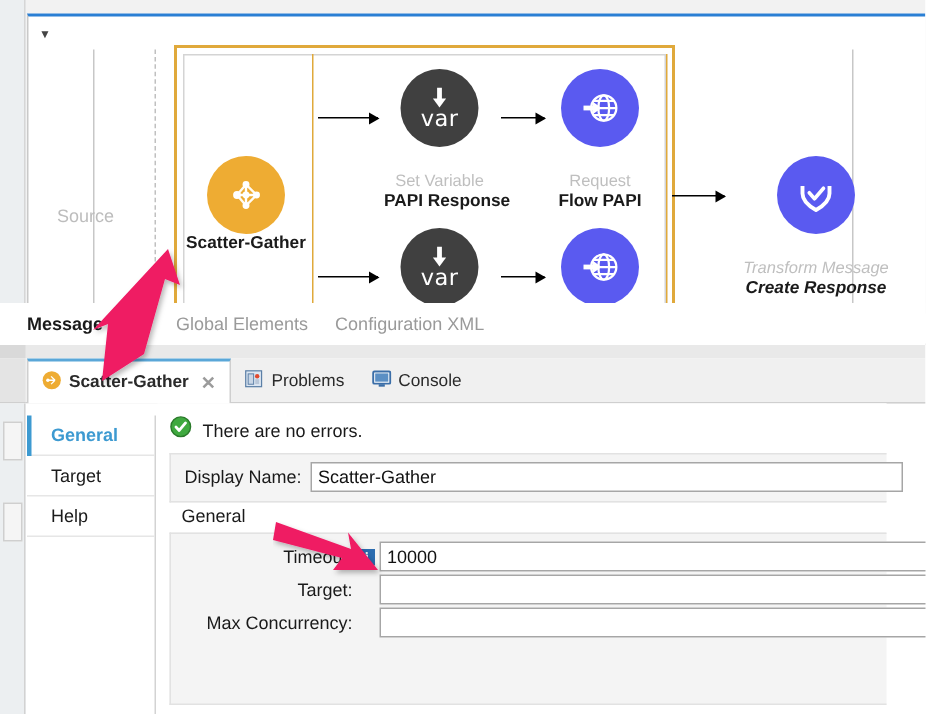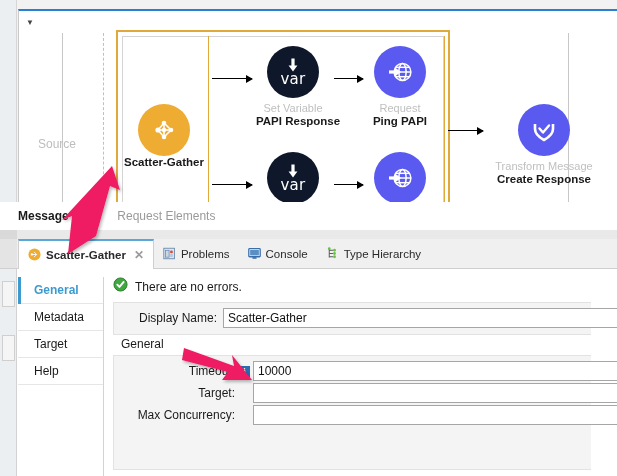--- a/index.html
+++ b/index.html
@@ -62,25 +62,25 @@
     position:absolute; width:0; border-left:1.5px solid #e0a93b;
   }
 
   
   .node{ position:absolute; text-align:center; }
   .node-circle{
     width:52px; height:52px; border-radius:50%;
     display:flex; align-items:center; justify-content:center;
     margin:0 auto; position:relative;
   }
-  .node-circle.green{ background:#0f172a; }
+  .node-circle.green{ background:#404040; }
   .node-circle.purple{ background:#5a5af0; }
   .node-circle.orange{ background:#eeac33; }
   .node-type{
-    font-size:11px; color:#bfbfbf; margin-top:4px; white-space:nowrap;
+    font-size:11px; color:#bfbfbf; margin-top:17px; white-space:nowrap;
     line-height:13px;
   }
   .node-name{
     font-size:11.5px; color:#1a1a1a; white-space:nowrap; line-height:13px;
     font-weight:600;
   }
   .node-name.plain{ font-weight:700; }
 
   
   .var-glyph{ display:flex; flex-direction:column; align-items:center; gap:0px; }
@@ -271,21 +271,21 @@
           <line x1="10.6" y1="10.3" x2="24.4" y2="10.3"></line>
           <line x1="10.6" y1="19.7" x2="24.4" y2="19.7"></line>
         </g>
         <g fill="#ffffff">
           <rect x="4" y="13.4" width="8" height="3.2"></rect>
           <polygon points="10,10.6 16,15 10,19.4"></polygon>
         </g>
       </svg>
     </div>
     <div class="node-type">Request</div>
-    <div class="node-name">Ping PAPI</div>
+    <div class="node-name">Flow PAPI</div>
   </div>
 
   <div class="node" style="left:256px; top:152px; width:74px;">
     <div class="node-circle green">
       <div class="var-glyph">
         <svg class="var-arrow" viewBox="0 0 14 15" aria-hidden="true">
           <rect x="5.4" y="0.5" width="3.2" height="8" fill="#ffffff"></rect>
           <polygon points="2.6,7.6 11.4,7.6 7,13.6" fill="#ffffff"></polygon>
         </svg>
         <span class="var-text">var</span>
@@ -304,42 +304,43 @@
           <line x1="10.6" y1="19.7" x2="24.4" y2="19.7"></line>
         </g>
         <g fill="#ffffff">
           <rect x="4" y="13.4" width="8" height="3.2"></rect>
           <polygon points="10,10.6 16,15 10,19.4"></polygon>
         </g>
       </svg>
     </div>
   </div>
 
-  <div class="node" style="left:487px; top:104px; width:114px;">
+  <div class="node" style="left:487px; top:104px; width:114px;font-style:italic;">
     <div class="node-circle purple">
       <svg width="30" height="30" viewBox="0 0 30 30" aria-hidden="true">
         <path d="M6 9 L6 14 Q6 20 15 25 Q24 20 24 14 L24 9" fill="none" stroke="#ffffff" stroke-width="2.6" stroke-linejoin="round"></path>
         <path d="M10.5 13.5 L14 17.5 L20 10.5" fill="none" stroke="#ffffff" stroke-width="2.4" stroke-linecap="round" stroke-linejoin="round"></path>
       </svg>
     </div>
     <div class="node-type">Transform Message</div>
     <div class="node-name">Create Response</div>
   </div>
 
   <div class="conn" style="left:212px; top:78px; width:40px;"></div>
   <div class="conn" style="left:334px; top:78px; width:29px;"></div>
   <div class="conn" style="left:212px; top:184px; width:40px;"></div>
   <div class="conn" style="left:334px; top:184px; width:29px;"></div>
   <div class="conn" style="left:448px; top:130px; width:35px;"></div>
 
 </div>
 
 <div id="flow-tabs">
   <span class="ft active">Message Flow</span>
-  <span class="ft">Request Elements</span>
+  <span class="ft">Global Elements</span>
+  <span class="ft">Configuration XML</span>
 </div>
 
 <div id="band"></div>
 <div id="band-left"></div>
 
 <div id="view-tabs">
   <div id="view-tabs-inner">
 
     <div class="vtab active">
       <span>
@@ -373,55 +374,35 @@
       <span>
         <svg width="13" height="13" viewBox="0 0 16 16" aria-hidden="true">
           <rect x="1" y="2" width="14" height="10" rx="1" fill="#ffffff" stroke="#3b6ea8" stroke-width="1.6"></rect>
           <rect x="2.6" y="3.6" width="10.8" height="6.8" fill="#5b8fc4"></rect>
           <rect x="5.5" y="12.5" width="5" height="2" fill="#3b6ea8"></rect>
         </svg>
       </span>
       <span>Console</span>
     </div>
 
-    <div class="vtab">
-      <span>
-        <svg width="13" height="13" viewBox="0 0 16 16" aria-hidden="true">
-          <g stroke="#4a4a4a" stroke-width="1.1" fill="none">
-            <line x1="4" y1="2" x2="4" y2="13"></line>
-            <line x1="4" y1="4" x2="9" y2="4"></line>
-            <line x1="4" y1="8" x2="9" y2="8"></line>
-            <line x1="4" y1="12" x2="9" y2="12"></line>
-          </g>
-          <circle cx="4" cy="2" r="1.7" fill="#6abf45"></circle>
-          <circle cx="10.5" cy="4" r="1.7" fill="#6abf45"></circle>
-          <circle cx="10.5" cy="8" r="1.7" fill="#6abf45"></circle>
-          <circle cx="10.5" cy="12" r="1.7" fill="#6abf45"></circle>
-        </svg>
-      </span>
-      <span>Type Hierarchy</span>
-    </div>
 
   </div>
 </div>
 <div id="vt-gutter"></div>
 
 <div id="props">
 
   <div id="props-gutter">
     <div class="gut-box" style="top:12px;"></div>
     <div class="gut-box" style="top:66px;"></div>
   </div>
 
   <div id="side-nav">
     <div class="snav active">
       <span>General</span>
-    </div>
-    <div class="snav">
-      <span>Metadata</span>
     </div>
     <div class="snav">
       <span>Target</span>
     </div>
     <div class="snav">
       <span>Help</span>
     </div>
   </div>
 
   <div id="props-main">
@@ -430,21 +411,21 @@
       <span>
         <svg width="15" height="15" viewBox="0 0 16 16" aria-hidden="true">
           <circle cx="8" cy="8" r="7" fill="#3fa93f" stroke="#2a7a2a" stroke-width="1"></circle>
           <path d="M4.6 8.2 L6.9 10.6 L11.4 5.3" fill="none" stroke="#ffffff" stroke-width="2" stroke-linecap="round" stroke-linejoin="round"></path>
         </svg>
       </span>
       <span id="status-text">There are no errors.</span>
     </div>
 
     <div class="sec" id="sec-display"></div>
-    <div class="frow" style="left:20px; top:39px;">
+    <div class="frow" style="left:4px; top:39px;">
       <span class="flabel" style="width:92px;">Display Name:</span>
       <span class="finput" style="width:395px; margin-left:6px;">Scatter-Gather</span>
     </div>
 
     <div class="sec" id="sec-general"></div>
     <div id="general-caption" style="left:16px;">General</div>
 
     <div class="frow" style="left:0px; top:92px;">
       <span class="flabel" style="width:130px;">Timeout:</span>
       <span class="info-badge" style="margin-left:4px;">i</span>

